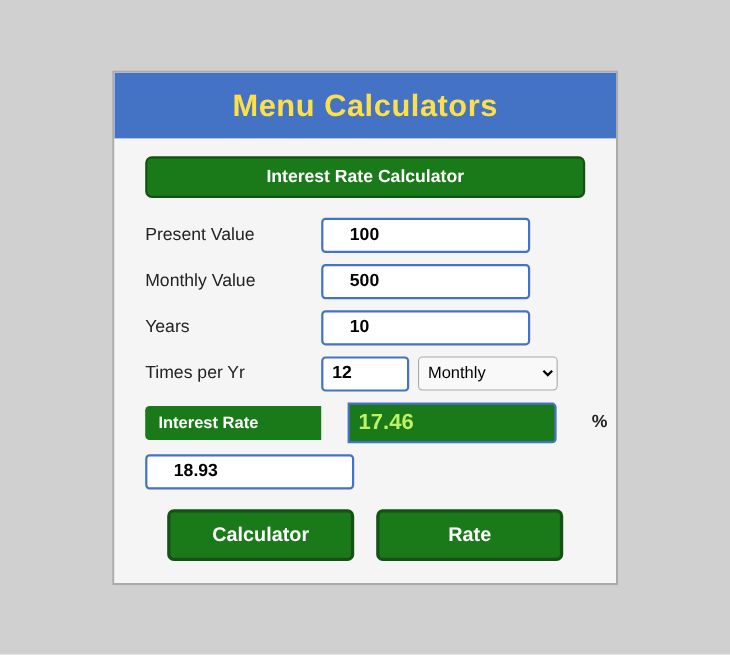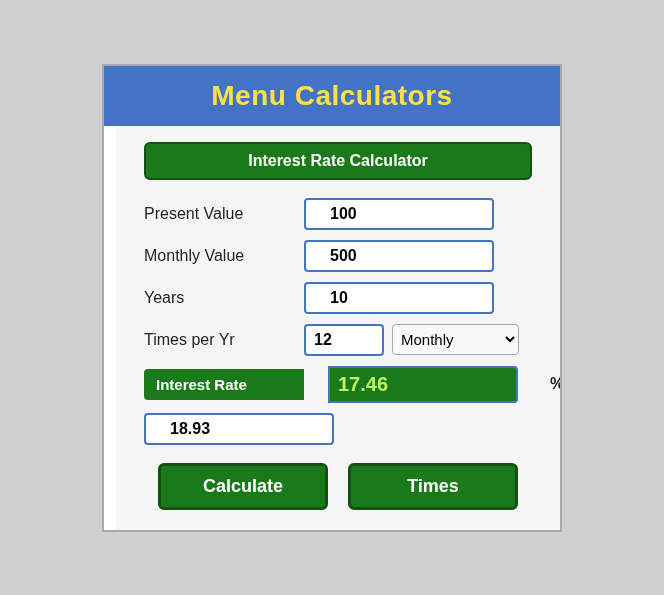--- a/index.html
+++ b/index.html
@@ -29,21 +29,20 @@
     .header-title {
       color: #fde047;
       font-size: 28px;
       font-weight: bold;
       letter-spacing: 0.5px;
     }
 
     .body {
       padding: 16px 28px 20px 28px;
       background: #f5f5f5;
-      margin-left: 12px;
     }
 
     .section-header {
       background: #1a7a1a;
       color: #ffffff;
       font-weight: bold;
       font-size: 16px;
       text-align: center;
       padding: 8px 10px;
       border-radius: 6px;
@@ -207,18 +206,18 @@
       <div class="interest-rate-label">Interest Rate</div>
       <input class="interest-rate-input" type="text" value="17.46" style="">
       <span class="percent-label">%</span>
     </div>
 
     <div class="form-row">
       <input class="form-input" type="text" value="18.93" style="">
     </div>
 
     <div class="buttons-row">
-      <button class="btn">Calculate</button>
-      <button class="btn">Times</button>
+      <button class="btn">Calculator</button>
+      <button class="btn">Rate</button>
     </div>
 
   </div>
 </div>
 
 </body></html>

